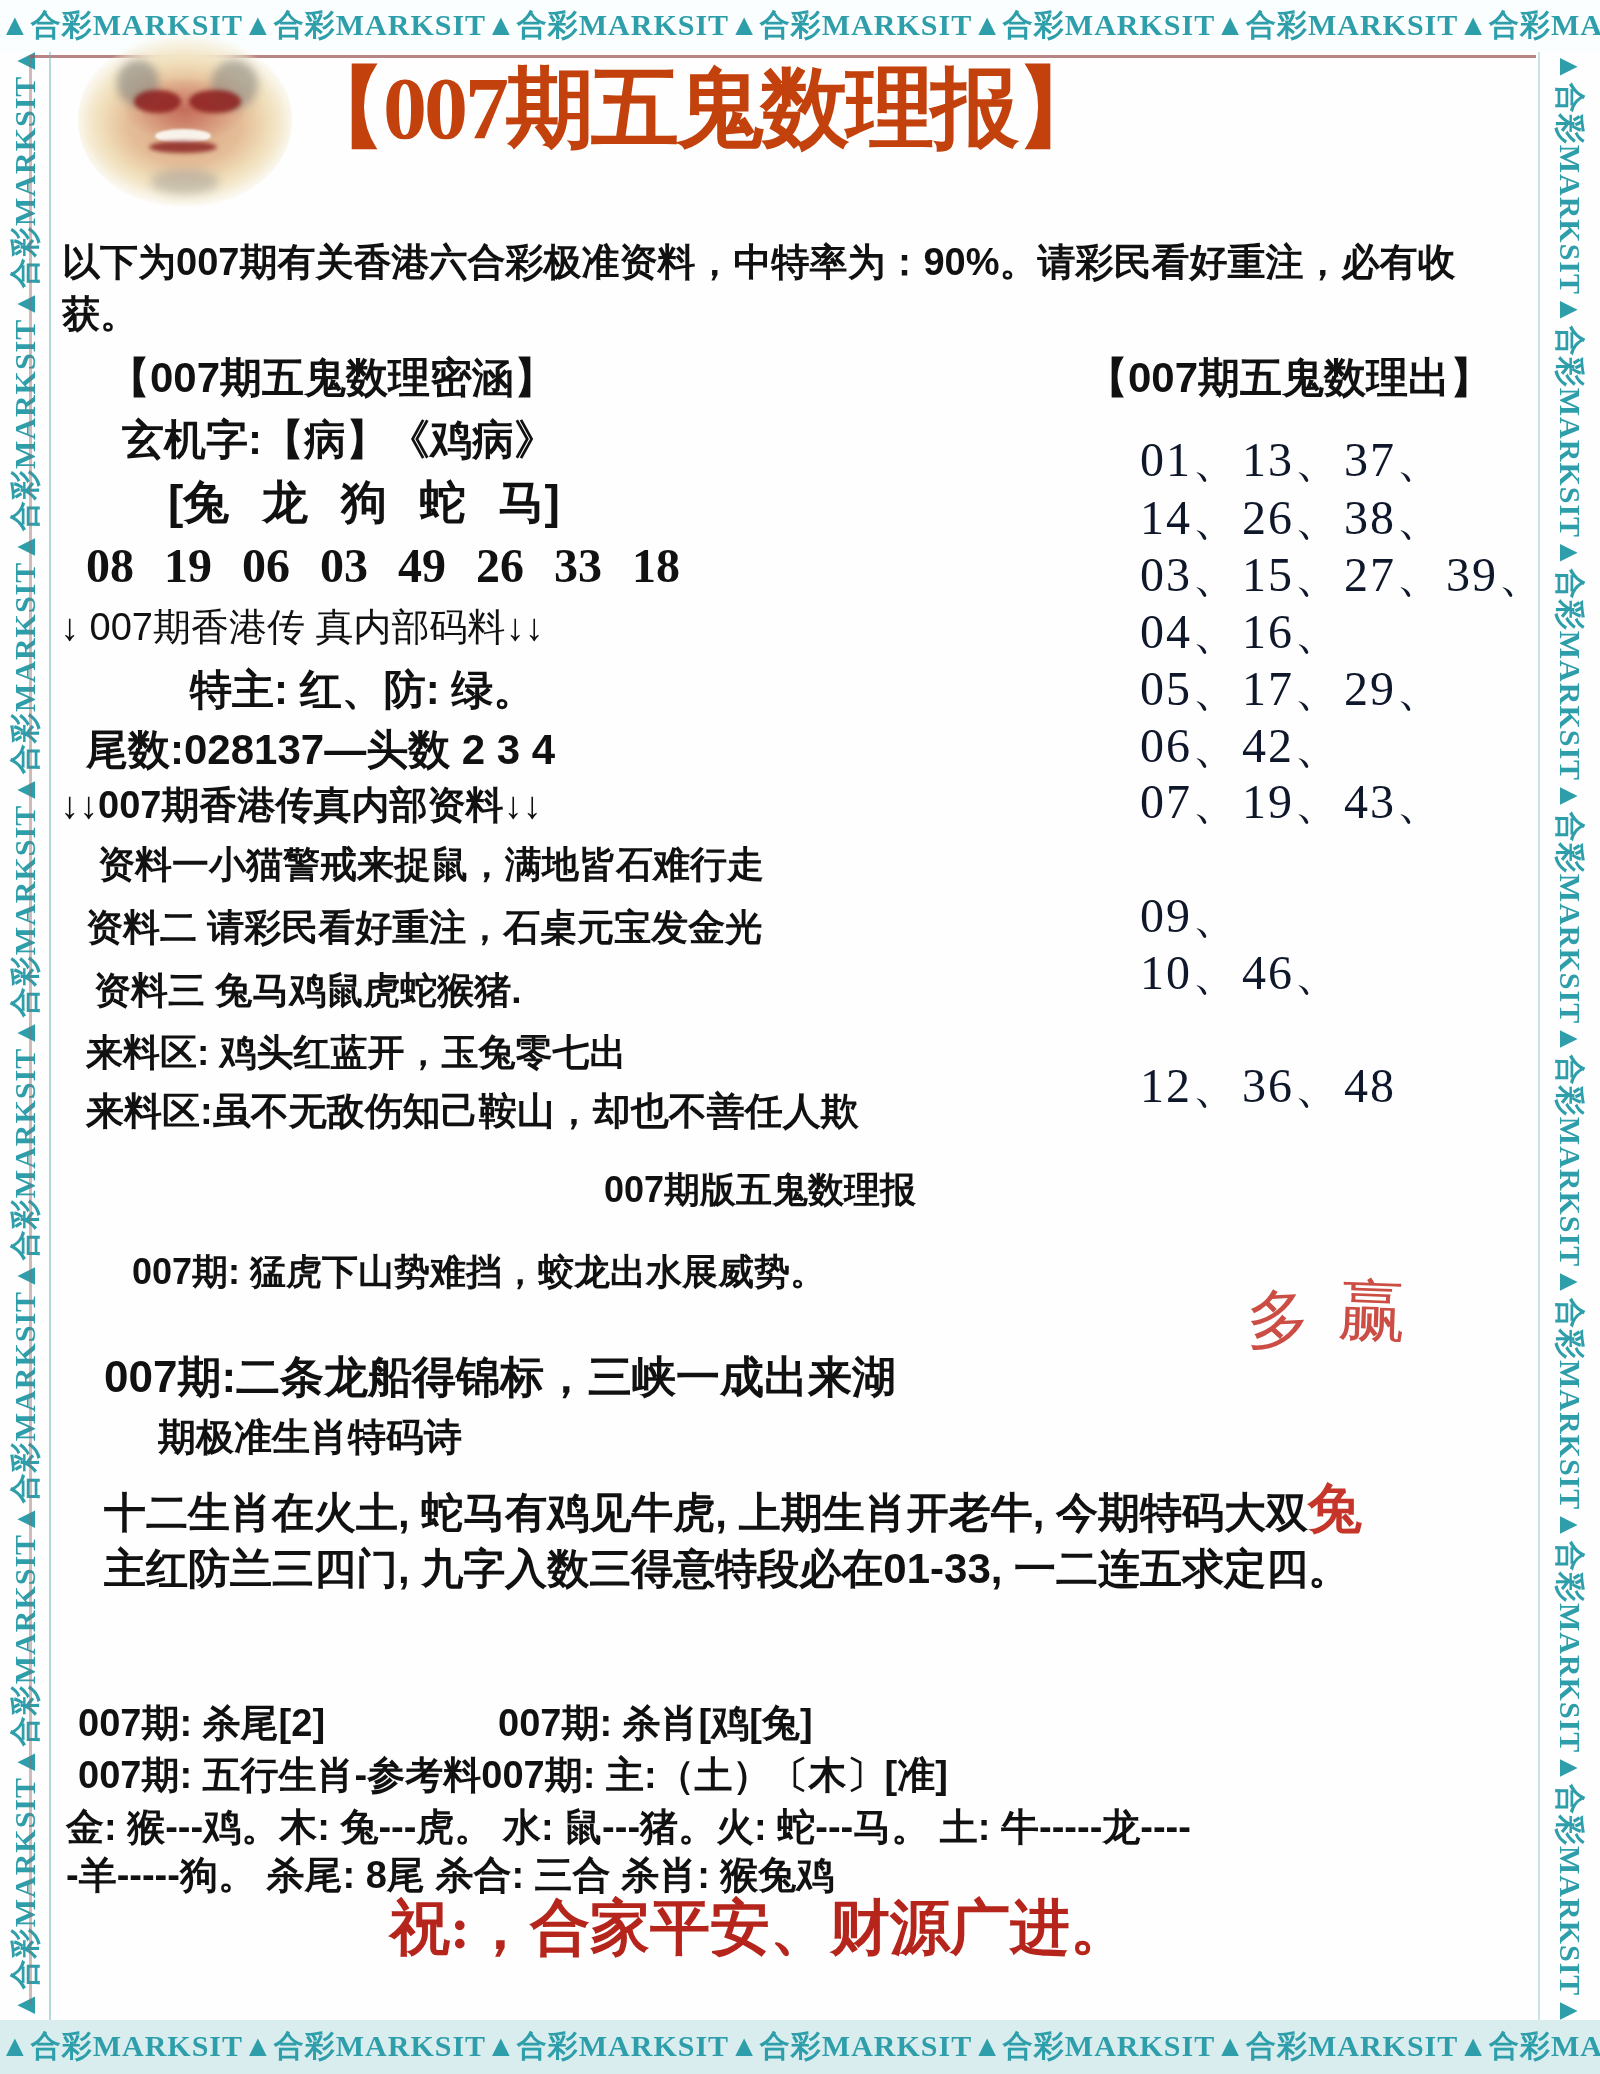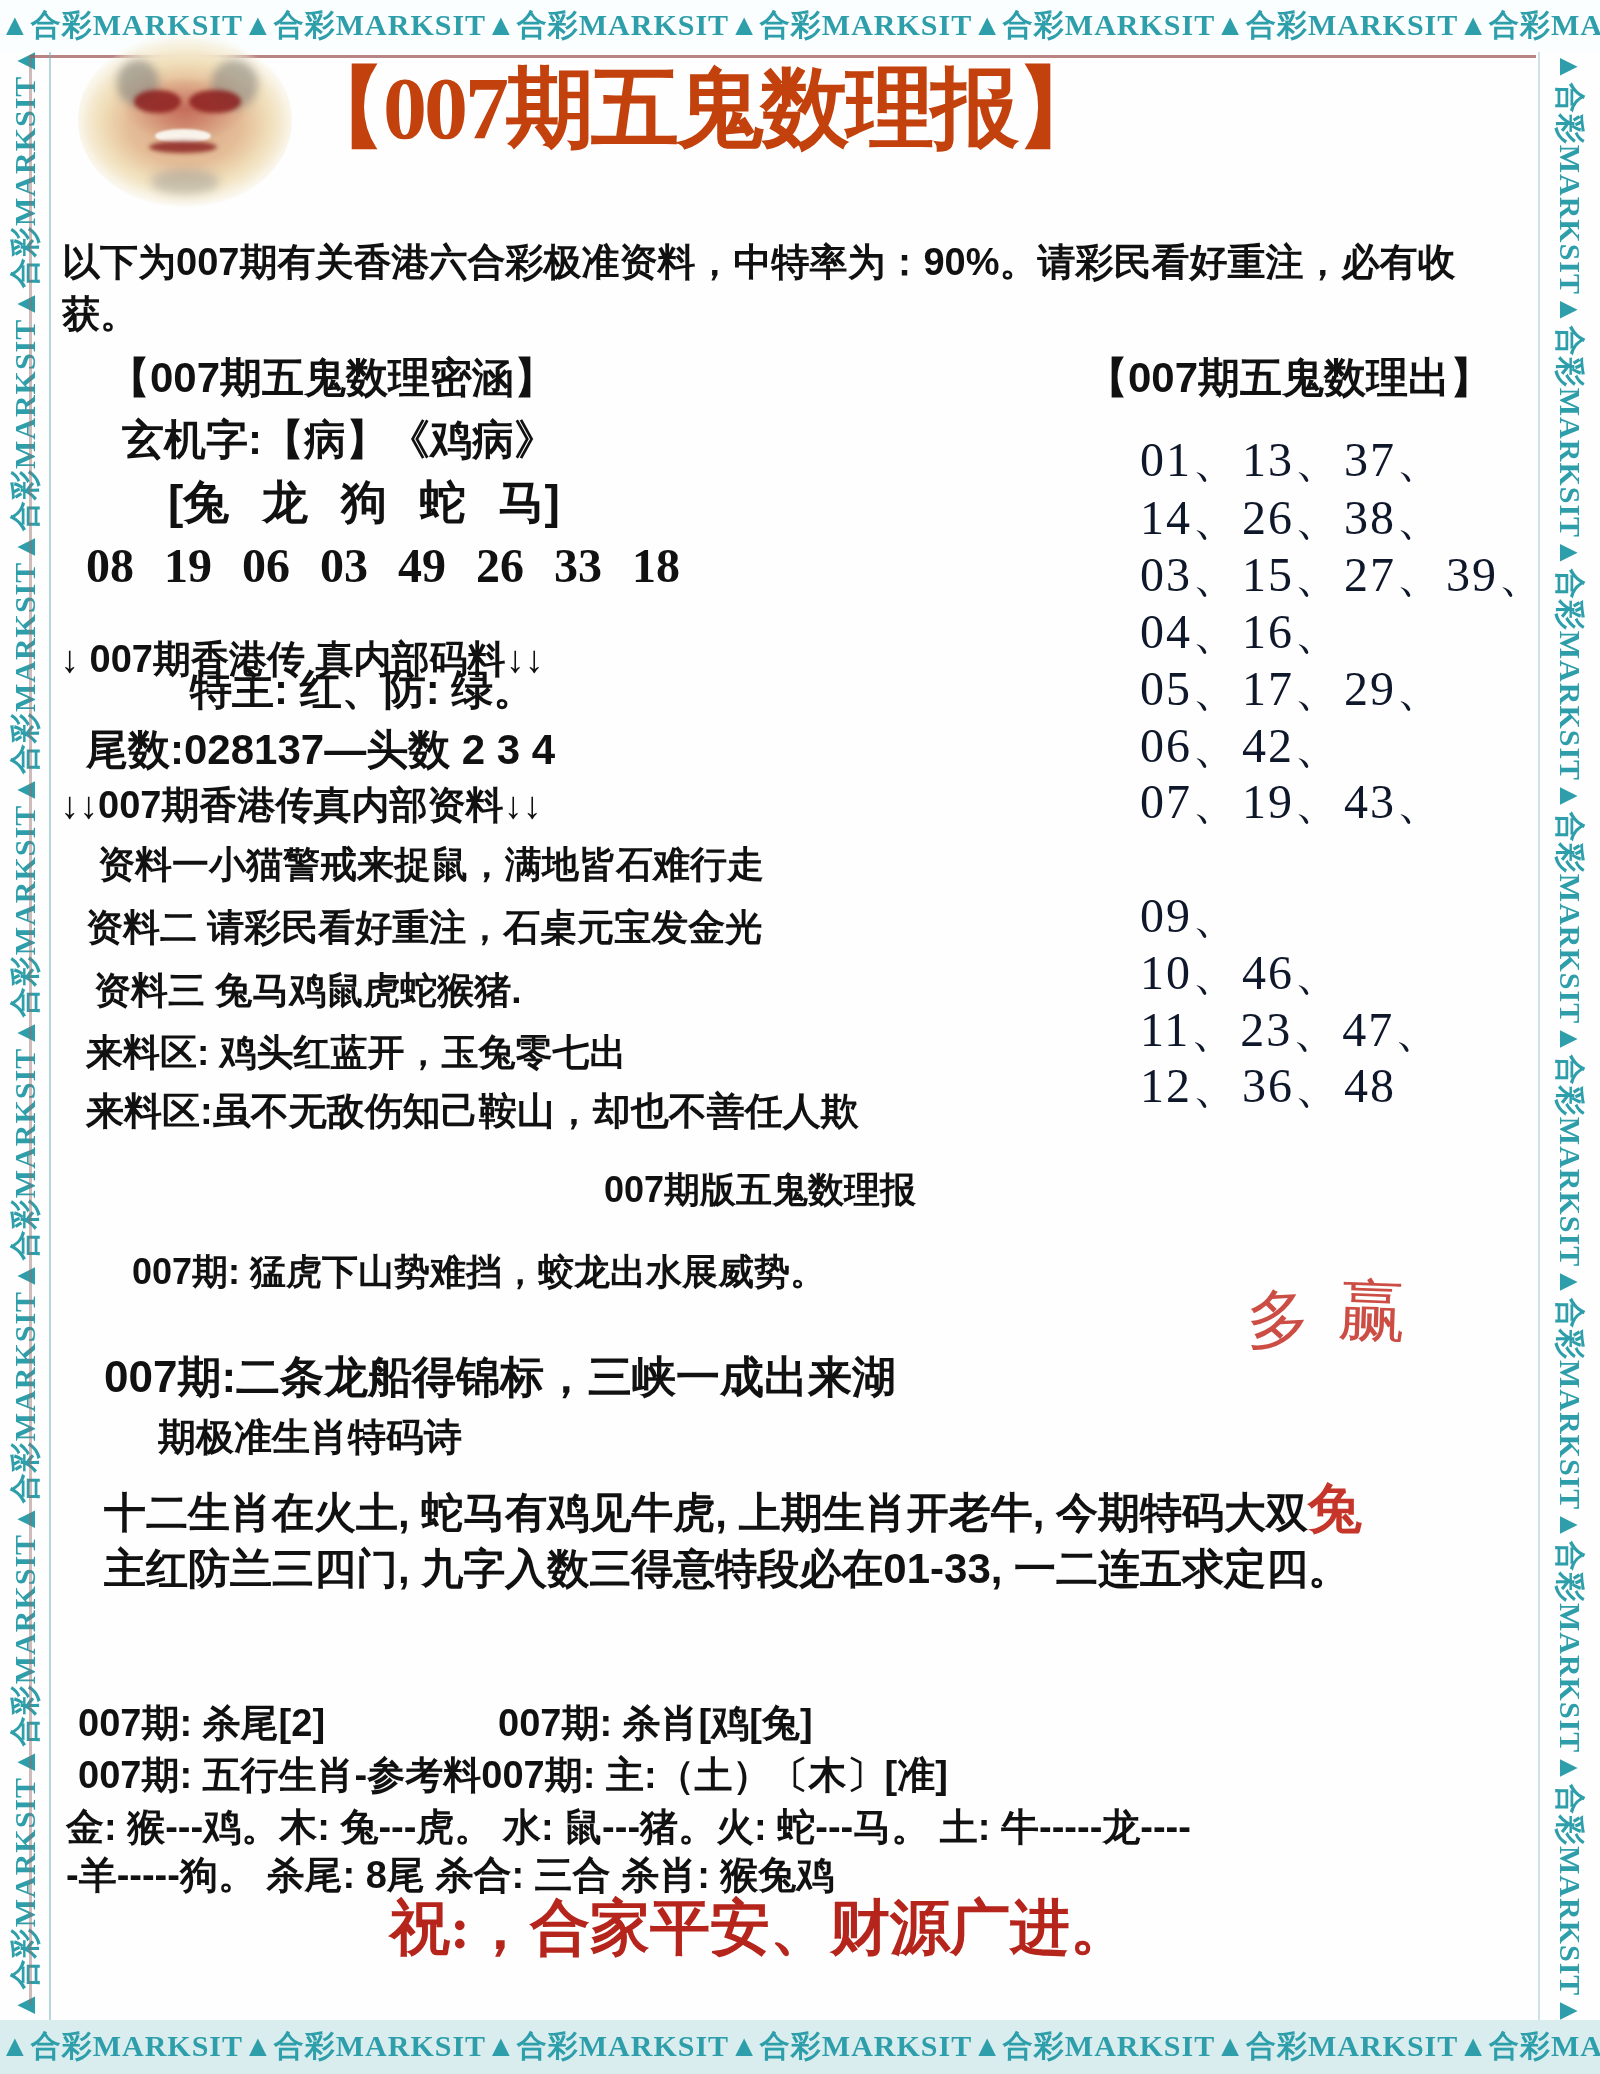--- a/index.html
+++ b/index.html
@@ -36,21 +36,21 @@
   .p-chin{left:34%;top:78%;width:32%;height:14%;background:rgba(150,150,150,.45);filter:blur(5px);}
   
   .abs{position:absolute;white-space:nowrap;}
   .title{left:298px;top:56px;font-size:88px;line-height:106px;font-weight:700;letter-spacing:-3px;
          color:#c2410c;font-family:"Liberation Serif",serif;}
   .intro{left:62px;top:236px;width:1464px;white-space:normal;font-size:38px;line-height:52px;font-weight:700;}
   .h-left{left:108px;top:350px;font-size:42px;font-weight:700;}
   .mystery{left:122px;top:412px;font-size:42px;font-weight:700;}
   .zbracket{left:168px;top:472px;font-size:46px;font-weight:700;word-spacing:20px;}
   .lnums{left:86px;top:538px;font-size:48px;font-weight:700;font-family:"Liberation Serif",serif;word-spacing:18px;}
-  .arrow1{left:60px;top:602px;font-size:38px;font-weight:700;margin-top:32px;}
+  .arrow1{left:60px;top:602px;font-size:38px;font-weight:400;}
   .temain{left:182px;top:662px;font-size:42px;font-weight:700;margin-left:8px;}
   .tailnum{left:86px;top:722px;font-size:42px;font-weight:700;}
   .arrow2{left:60px;top:780px;font-size:38px;font-weight:700;}
   .info1{left:98px;top:840px;font-size:37px;font-weight:700;}
   .info2{left:86px;top:903px;font-size:37px;font-weight:700;}
   .info3{left:94px;top:966px;font-size:37px;font-weight:700;}
   .laili1{left:86px;top:1028px;font-size:37px;font-weight:700;}
   .laili2{left:86px;top:1086px;font-size:38px;font-weight:700;}
   .h-right{left:1086px;top:350px;font-size:42px;font-weight:700;}
   .orow{left:1140px;font-size:48px;font-family:"Liberation Serif",serif;color:#0f172a;letter-spacing:2px;}
@@ -122,21 +122,20 @@
   <div class="abs h-right">【007期五鬼数理出】</div>
   <div class="abs orow" style="top:428px">01、13、37、</div>
   <div class="abs orow" style="top:486px">14、26、38、</div>
   <div class="abs orow" style="top:543px">03、15、27、39、</div>
   <div class="abs orow" style="top:600px">04、16、</div>
   <div class="abs orow" style="top:657px">05、17、29、</div>
   <div class="abs orow" style="top:714px">06、42、</div>
   <div class="abs orow" style="top:770px">07、19、43、</div>
   <div class="abs orow" style="top:884px">09、</div>
   <div class="abs orow" style="top:941px">10、46、</div>
-  <div class="abs orow" style="top:998px">11、23、47、</div>
   <div class="abs orow" style="top:1054px">12、36、48</div>
 
   <div class="abs subtitle">007期版五鬼数理报</div>
   <div class="abs poem1">007期: 猛虎下山势难挡，蛟龙出水展威势。</div>
   <div class="abs poem3">007期:二条龙船得锦标，三峡一成出来湖</div>
   <div class="abs shititle">期极准生肖特码诗</div>
   <div class="abs sx1"><span>十二生肖在火土, 蛇马有鸡见牛虎, 上期生肖开老牛, 今期特码大双</span><span class="redchar">兔</span></div>
   <div class="abs sx2">主红防兰三四门, 九字入数三得意特段必在01-33, 一二连五求定四。</div>
 
   <div class="abs ktail">007期: 杀尾[2]</div>

